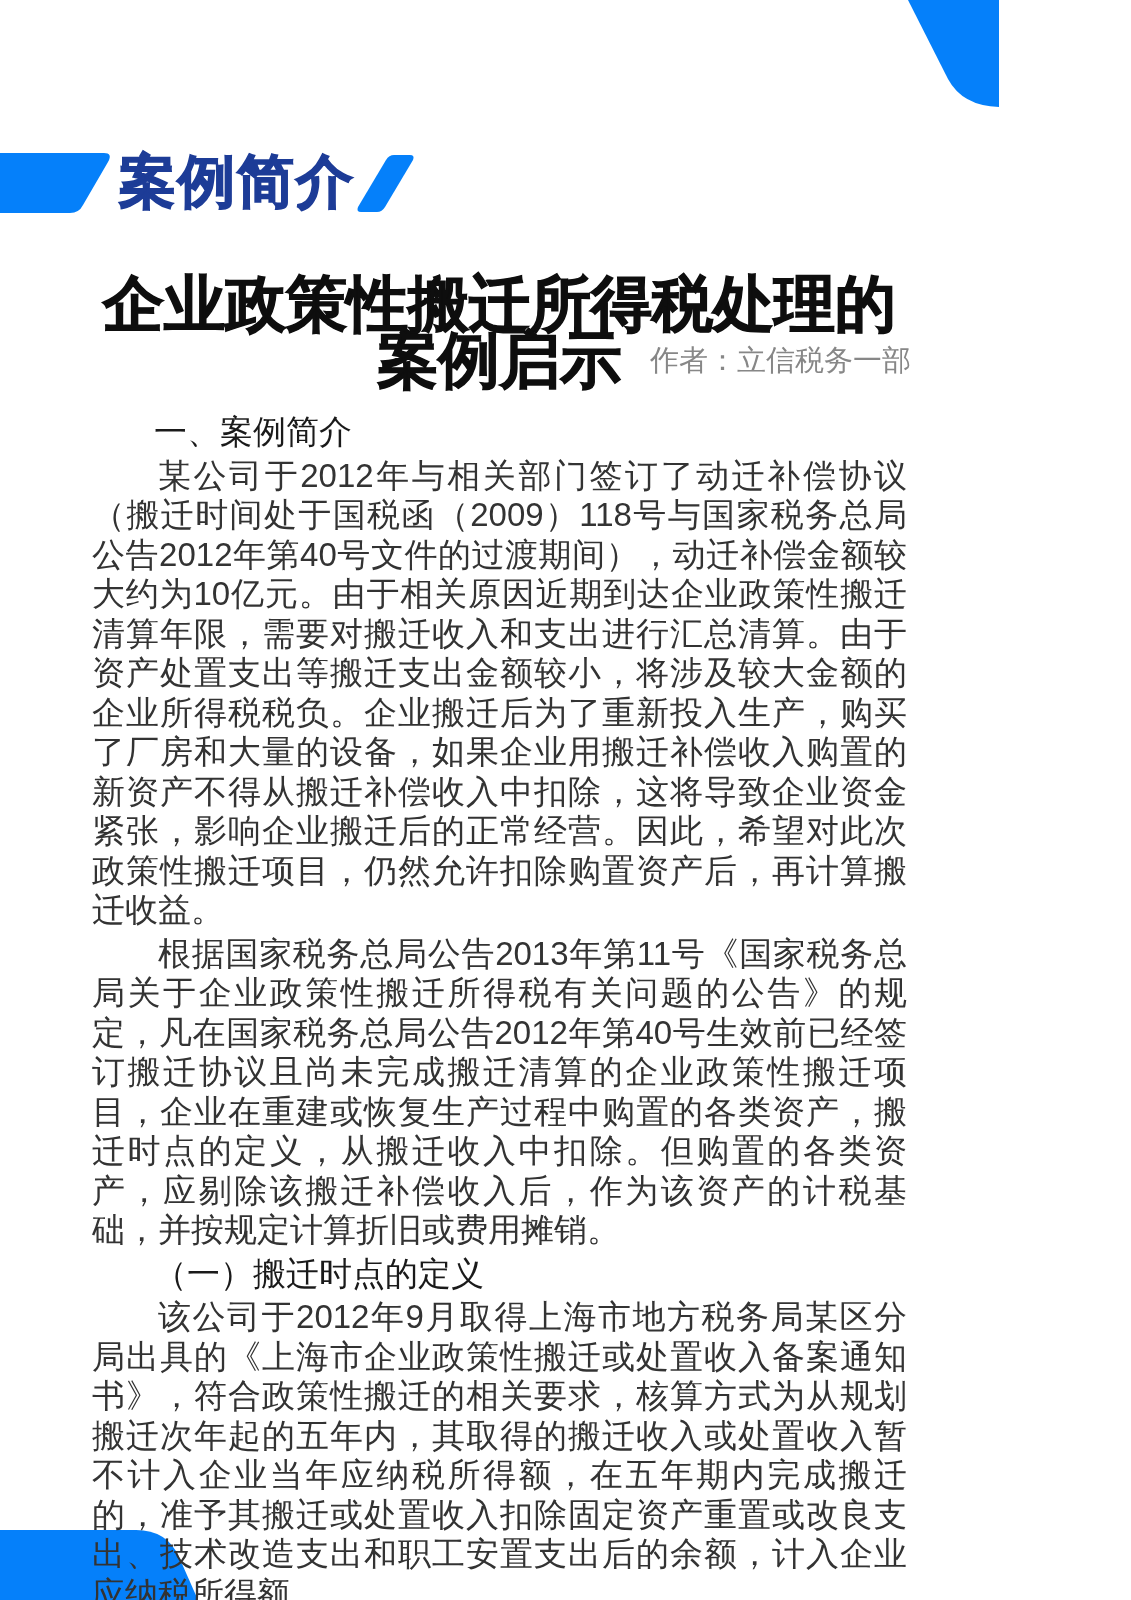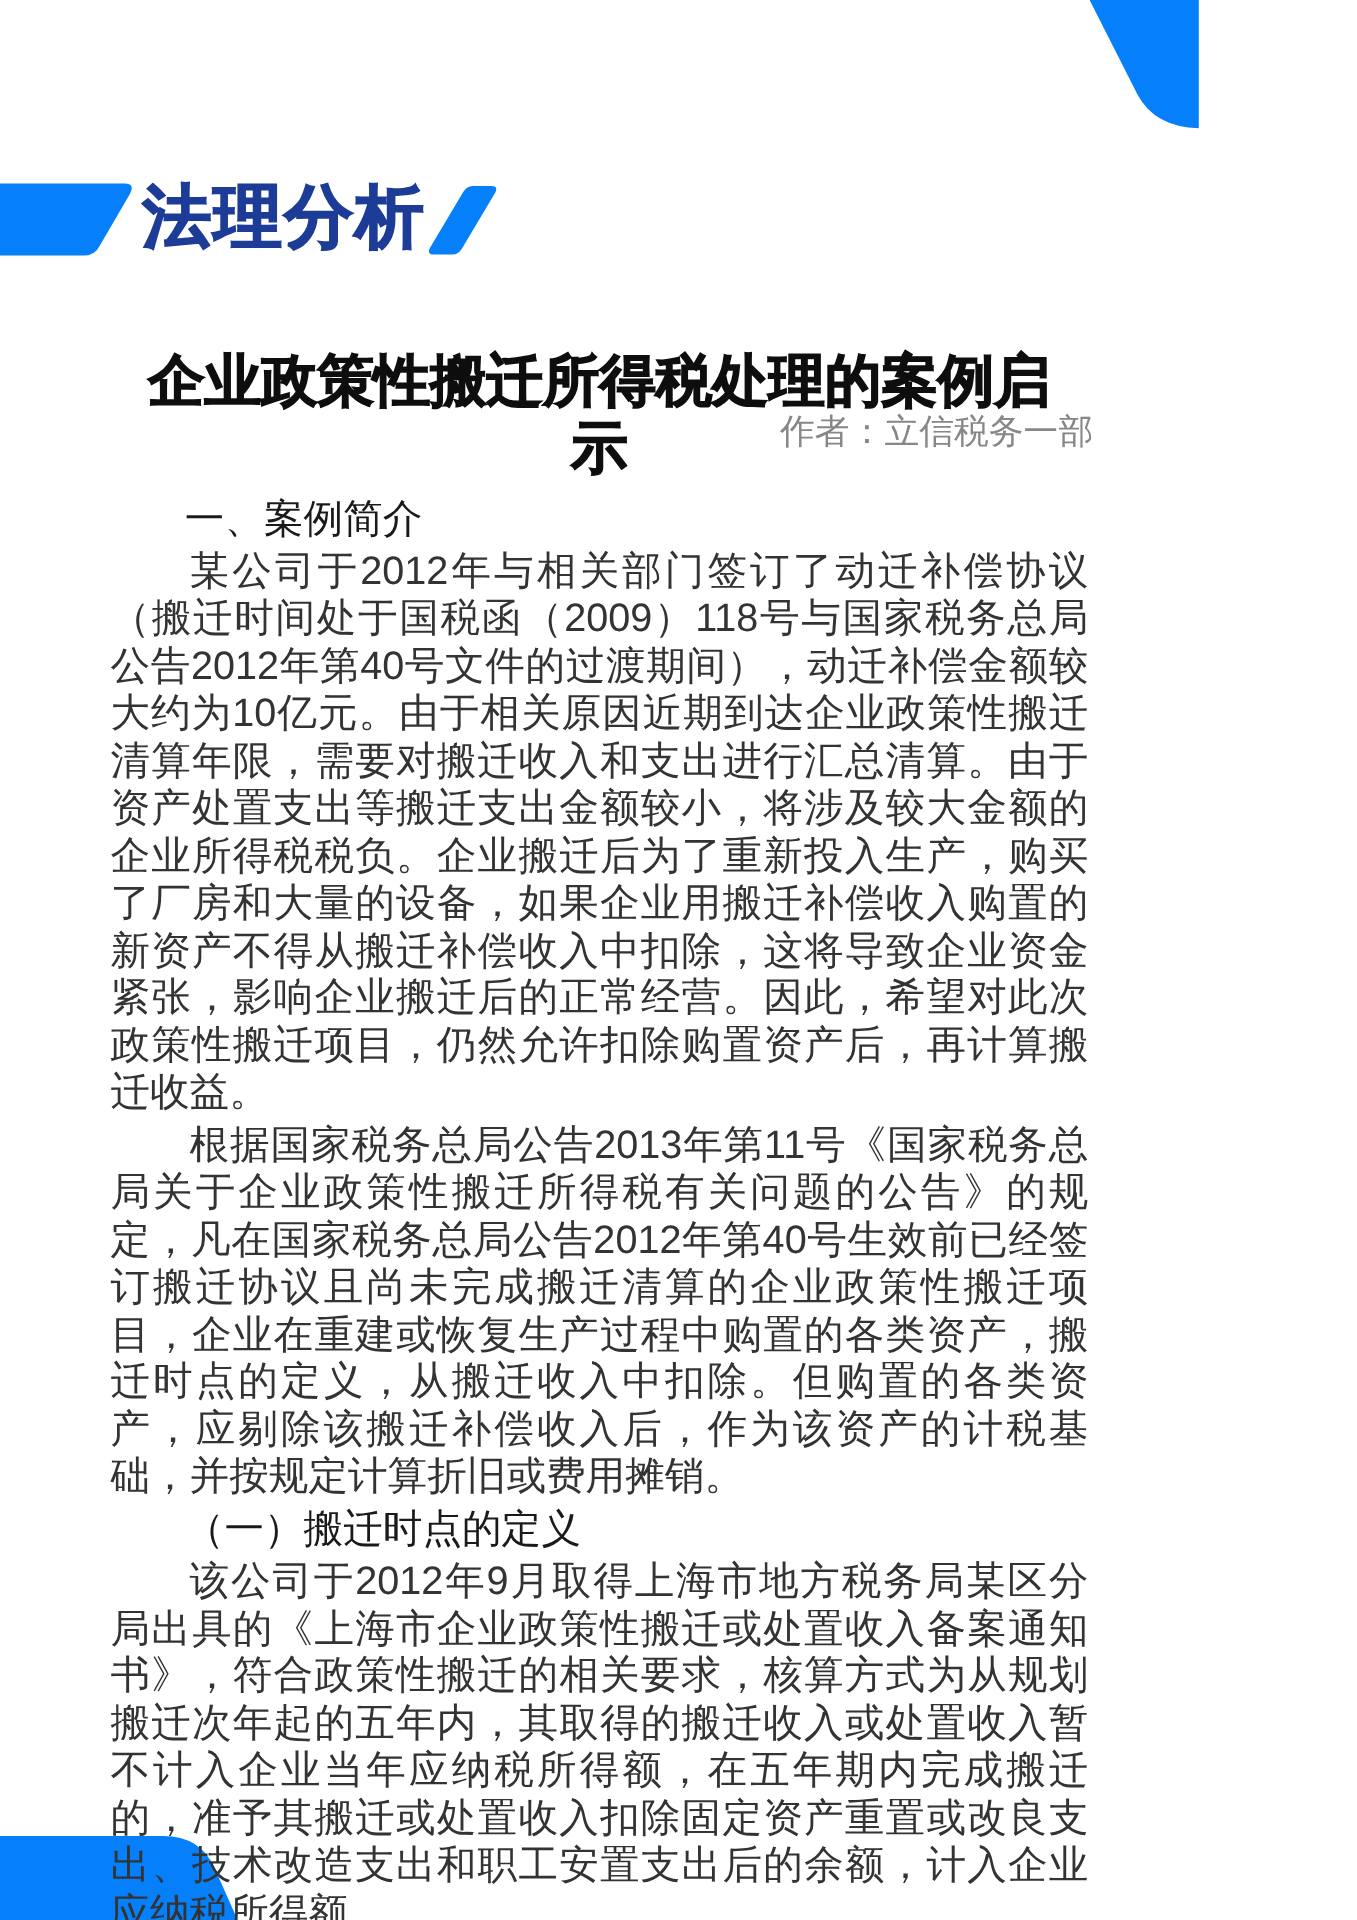--- a/index.html
+++ b/index.html
@@ -44,23 +44,23 @@
     position: absolute;
     left: 88px;
     right: 88px;
     top: 0;
     height: 1600px;
   }
   .title {
     position: absolute;
     left: 0; right: 0;
     top: 276px;
-    margin: 13px;
+    margin: 0;
     text-align: center;
-    font-size: 47px;
+    font-size: 61px;
     line-height: 56px;
     font-weight: 700;
     color: #0e0e0e;
     -webkit-text-stroke: 1.2px #0e0e0e;
   }
   .author {
     position: absolute;
     left: 0; right: 0;
     top: 341px;
     text-align: right;
@@ -97,21 +97,21 @@
 
   <svg class="decor" viewBox="0 0 1131 1600" xmlns="http://www.w3.org/2000/svg">
     <path d="M908,0 L1131,0 L1131,107 L1002,107 Q963,107 948,79 L908,0 Z" fill="#0580fa"></path>
     <path d="M0,153 L104,153 Q113,153 108,162 L83,205 Q79,213 70,213 L0,213 Z" fill="#0580fa"></path>
     <path d="M394,155 L410,155 Q415,155 413,160 L385,207 Q382,212 377,212 L361,212 Q356,212 358,207 L386,160 Q389,155 394,155 Z" fill="#0580fa"></path>
     <path d="M0,1530 L136,1530 Q167,1530 179,1557 L198,1600 L0,1600 Z" fill="#0580fa"></path>
   </svg>
 
   <div class="page-number">17</div>
 
-  <h1 class="section-title">法理分析</h1>
+  <h1 class="section-title">案例简介</h1>
 
   <main class="article">
     <h2 class="title">企业政策性搬迁所得税处理的案例启示</h2>
     <div class="author">作者：立信税务一部</div>
 
     <div class="content">
       <h3>一、案例简介</h3>
       <p>某公司于2012年与相关部门签订了动迁补偿协议（搬迁时间处于国税函（2009）118号与国家税务总局公告2012年第40号文件的过渡期间），动迁补偿金额较大约为10亿元。由于相关原因近期到达企业政策性搬迁清算年限，需要对搬迁收入和支出进行汇总清算。由于资产处置支出等搬迁支出金额较小，将涉及较大金额的企业所得税税负。企业搬迁后为了重新投入生产，购买了厂房和大量的设备，如果企业用搬迁补偿收入购置的新资产不得从搬迁补偿收入中扣除，这将导致企业资金紧张，影响企业搬迁后的正常经营。因此，希望对此次政策性搬迁项目，仍然允许扣除购置资产后，再计算搬迁收益。</p>
 
       <p>根据国家税务总局公告2013年第11号《国家税务总局关于企业政策性搬迁所得税有关问题的公告》的规定，凡在国家税务总局公告2012年第40号生效前已经签订搬迁协议且尚未完成搬迁清算的企业政策性搬迁项目，企业在重建或恢复生产过程中购置的各类资产，搬迁时点的定义，从搬迁收入中扣除。但购置的各类资产，应剔除该搬迁补偿收入后，作为该资产的计税基础，并按规定计算折旧或费用摊销。</p>

